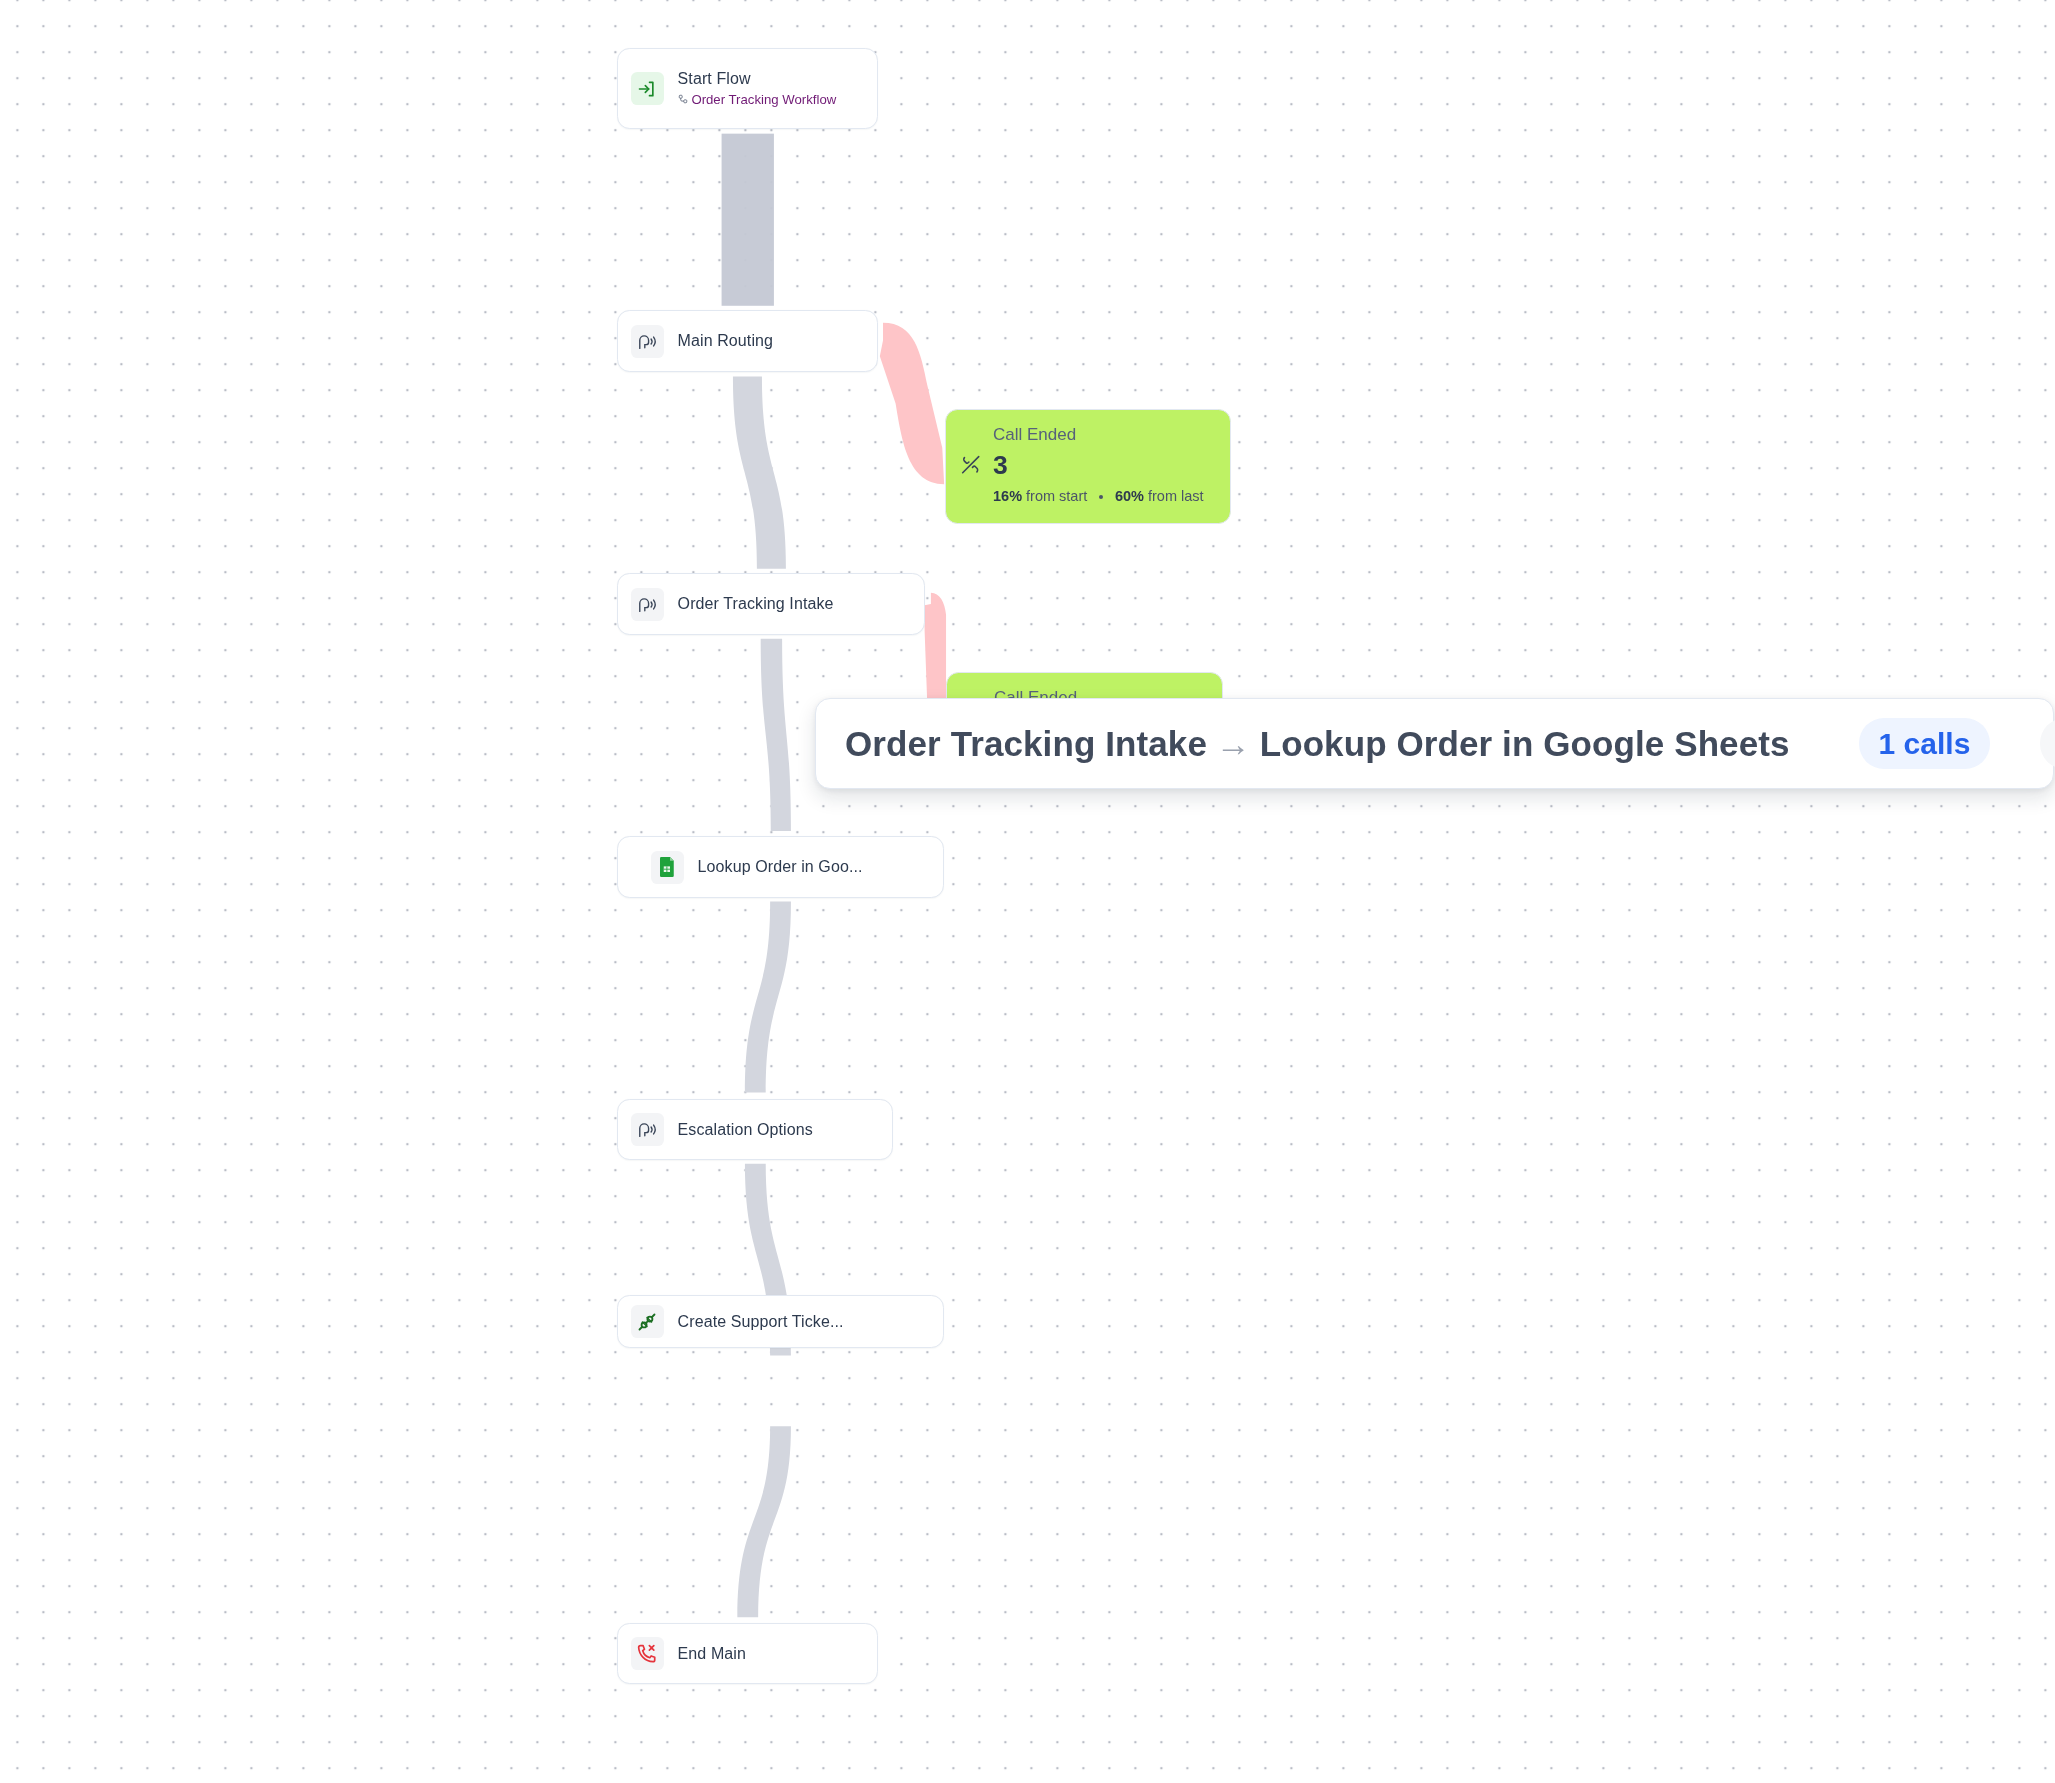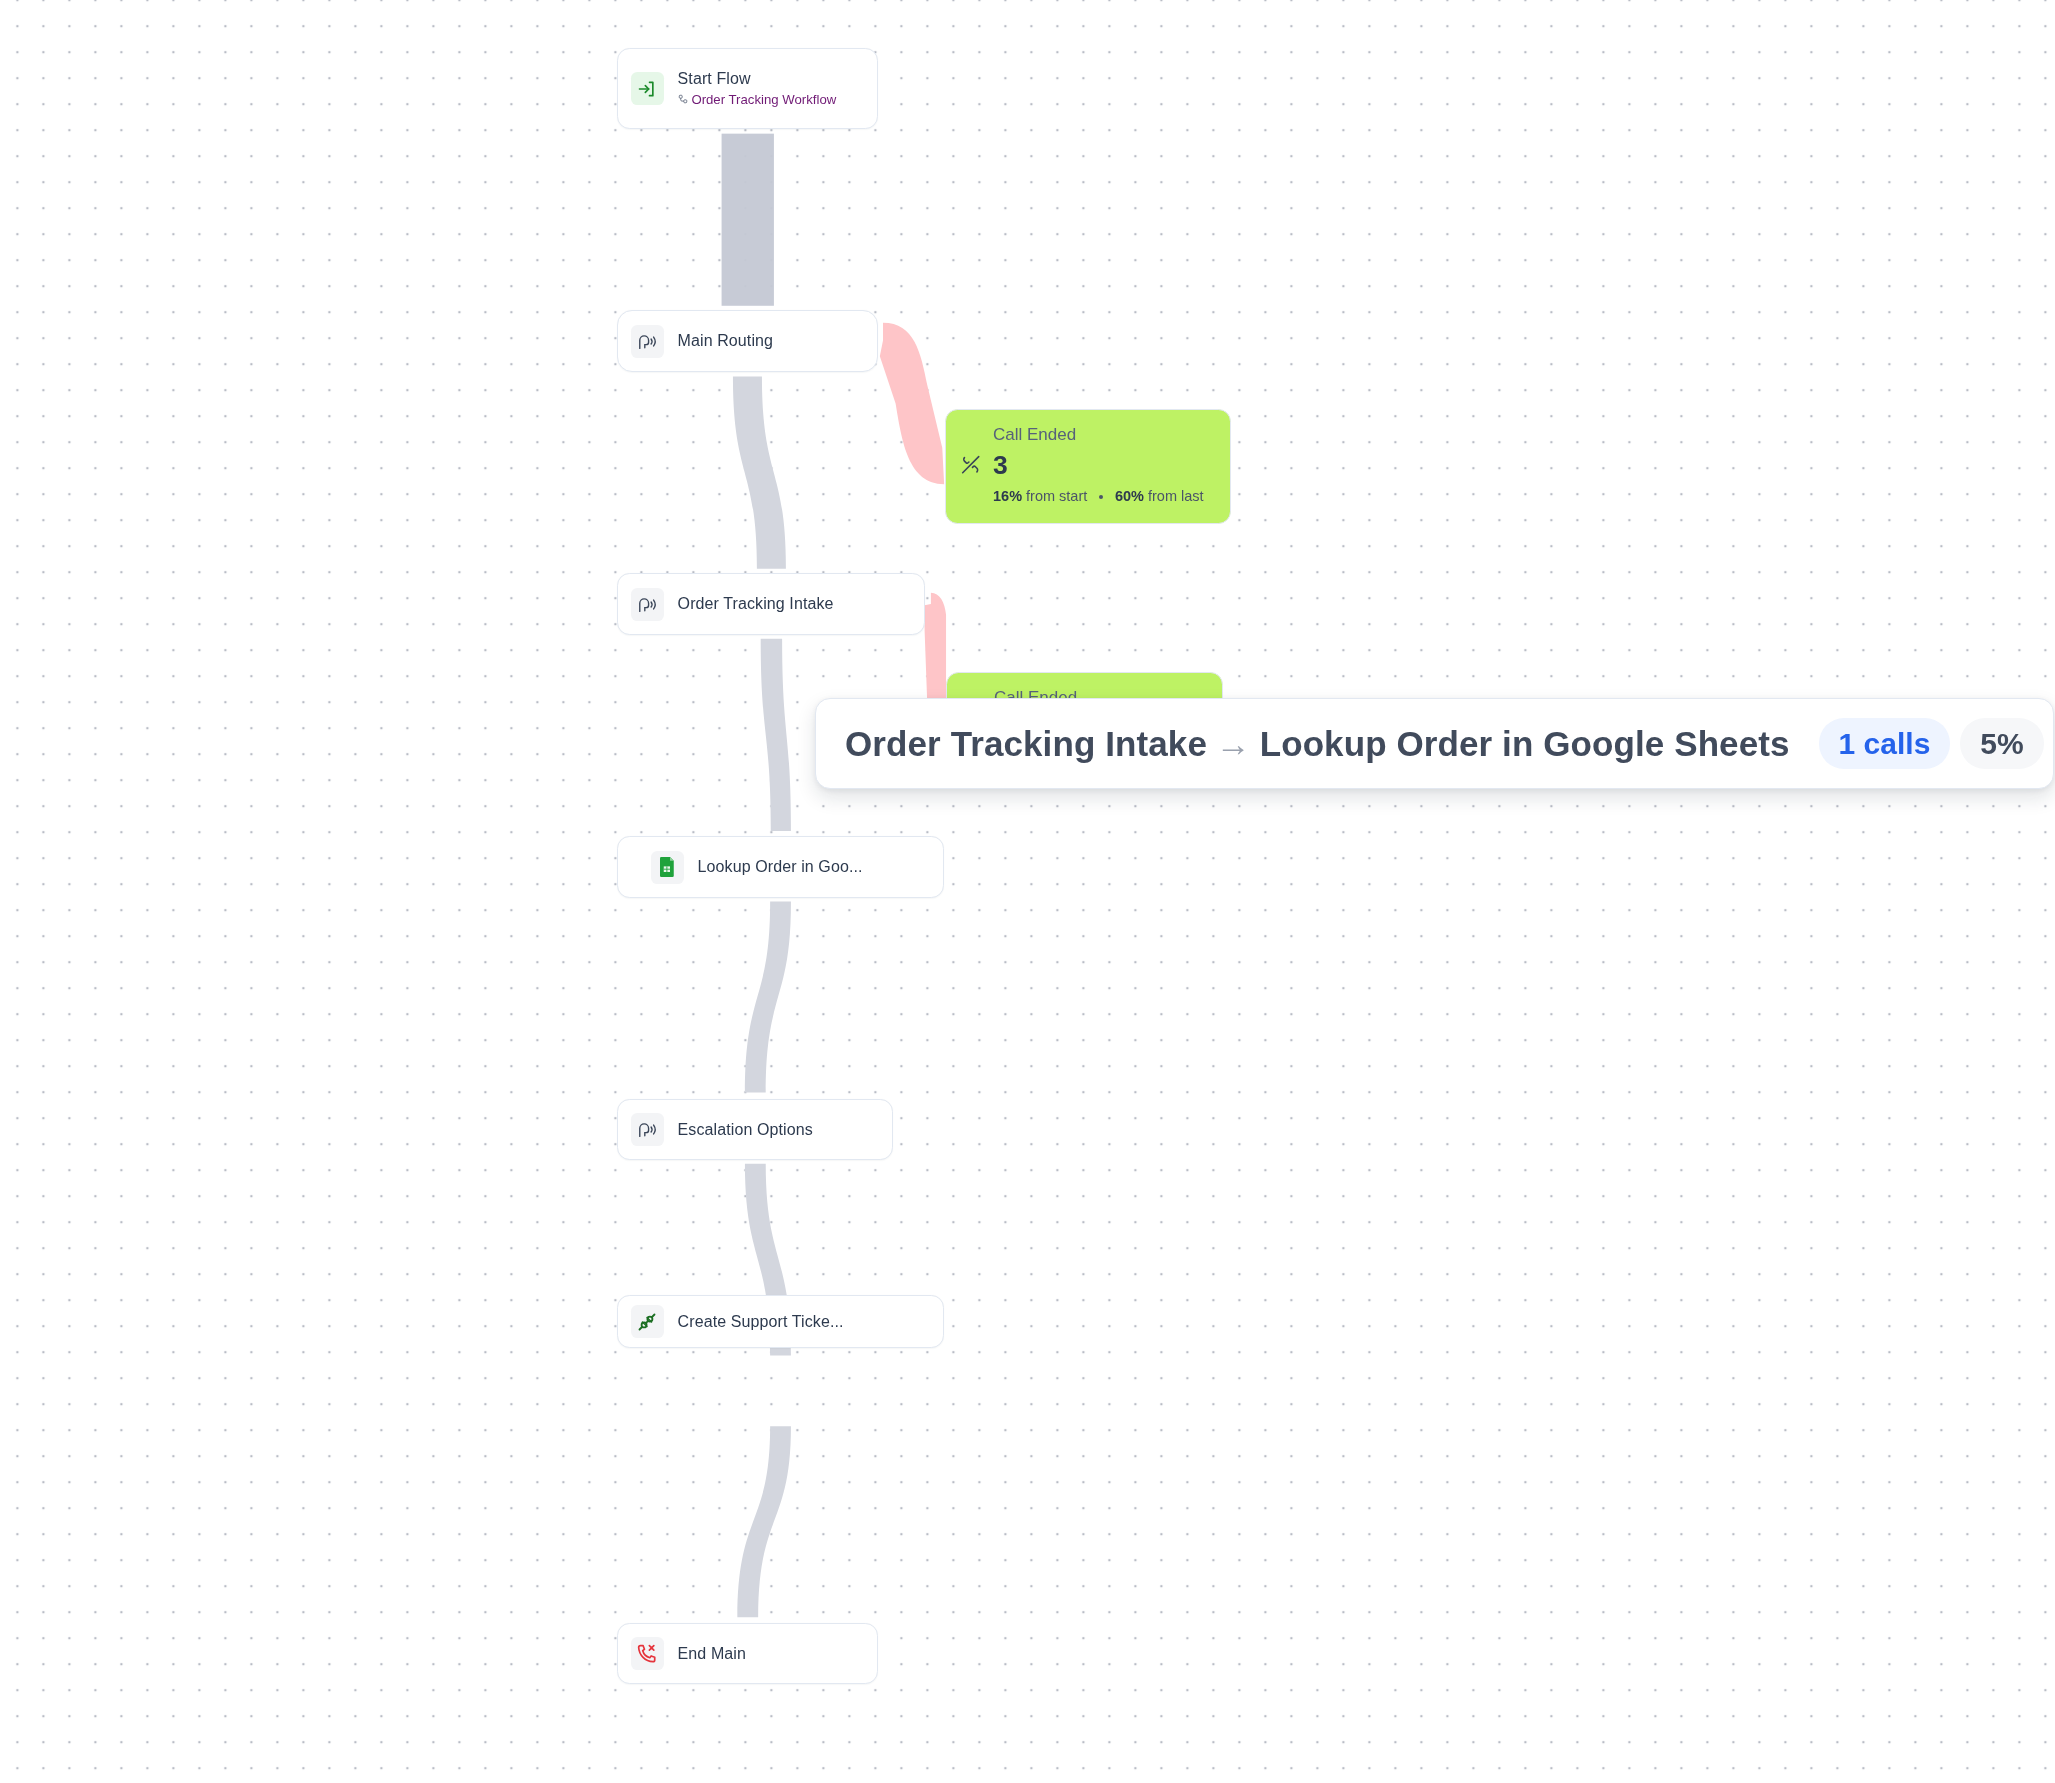--- a/index.html
+++ b/index.html
@@ -34,21 +34,21 @@
   .end-node .title { position:absolute; left:47px; top:15px; font-size:17px; color:#56627a; }
   .end-node .count { position:absolute; left:47px; top:40px; font-size:26.5px; font-weight:bold; color:#2d3a4e; }
   .end-node .icon { position:absolute; left:14px; top:44px; }
   .end-node .stats { position:absolute; left:47px; top:78px; font-size:14.5px; color:#4b5568; white-space:nowrap; }
   .end-node .stats b { color:#2d3a4e; }
   .end-node .stats .dot { display:inline-block; width:4.4px; height:4.4px; border-radius:50%; background:#4b5568; margin:0 7.6px; vertical-align:middle; }
   .tooltip {
     position:absolute; left:815px; top:698px; width:1239px; height:91px; box-sizing:border-box;
     background:#ffffff; border:1.9px solid #e2e8f1; border-radius:15px;
     box-shadow: 0 8.8px 19px rgba(20,30,50,0.12), 0 1.9px 5px rgba(20,30,50,0.06);
-    display:flex; align-items:center; padding-left:29px;
+    display:flex; align-items:center; padding-left:29px;gap:40px;
   }
   .tooltip .route { font-size:35px; font-weight:bold; color:#414b5c; white-space:nowrap; letter-spacing:0.1px; }
   .tooltip .arrow { color:#9aa1ae; font-weight:normal; margin:0 8.8px; }
   .tooltip .badge-calls {
     margin-left:29px; background:#eef4ff; color:#2563eb; font-size:30px; font-weight:bold;
     padding:8.8px 20px; border-radius:25px; white-space:nowrap;
   }
   .tooltip .badge-pct {
     margin-left:10px; background:#f6f7f9; color:#414b5c; font-size:30px; font-weight:bold;
     padding:8.8px 20px; border-radius:25px; white-space:nowrap;
@@ -90,21 +90,21 @@
       <svg width="10" height="10" viewBox="0 0 24 24" fill="none" stroke="#5a6478" stroke-width="2">
         <rect x="3" y="3" width="7" height="7" rx="2"></rect>
           <rect x="14" y="14" width="7" height="7" rx="2"></rect>
           <path d="M6.5 10v4a3 3 0 0 0 3 3H14"></path>
       </svg>
       <span>Order Tracking Workflow</span>
     </span>
   </div>
 </div>
 
-<div class="node" style="left:617px; top:310px; width:261px; height:62px;border-radius:15px;">
+<div class="node" style="left:617px; top:310px; width:261px; height:62px;">
   <div class="icon-box">
     <svg width="21.4" height="19" viewBox="0 0 34 30" fill="none" stroke="#3a4558" stroke-width="2.2" stroke-linecap="round">
       <path d="M6 26 L6 13 a7 7 0 0 1 14 0 v3 a4 4 0 0 1 -4 4 h-2 v5"></path>
       <path d="M24 11 q3 4 0 8"></path>
         <path d="M28 8 q5 7 0 14"></path>
     </svg>
   </div>
   <span class="label">Main Routing</span>
 </div>
 

